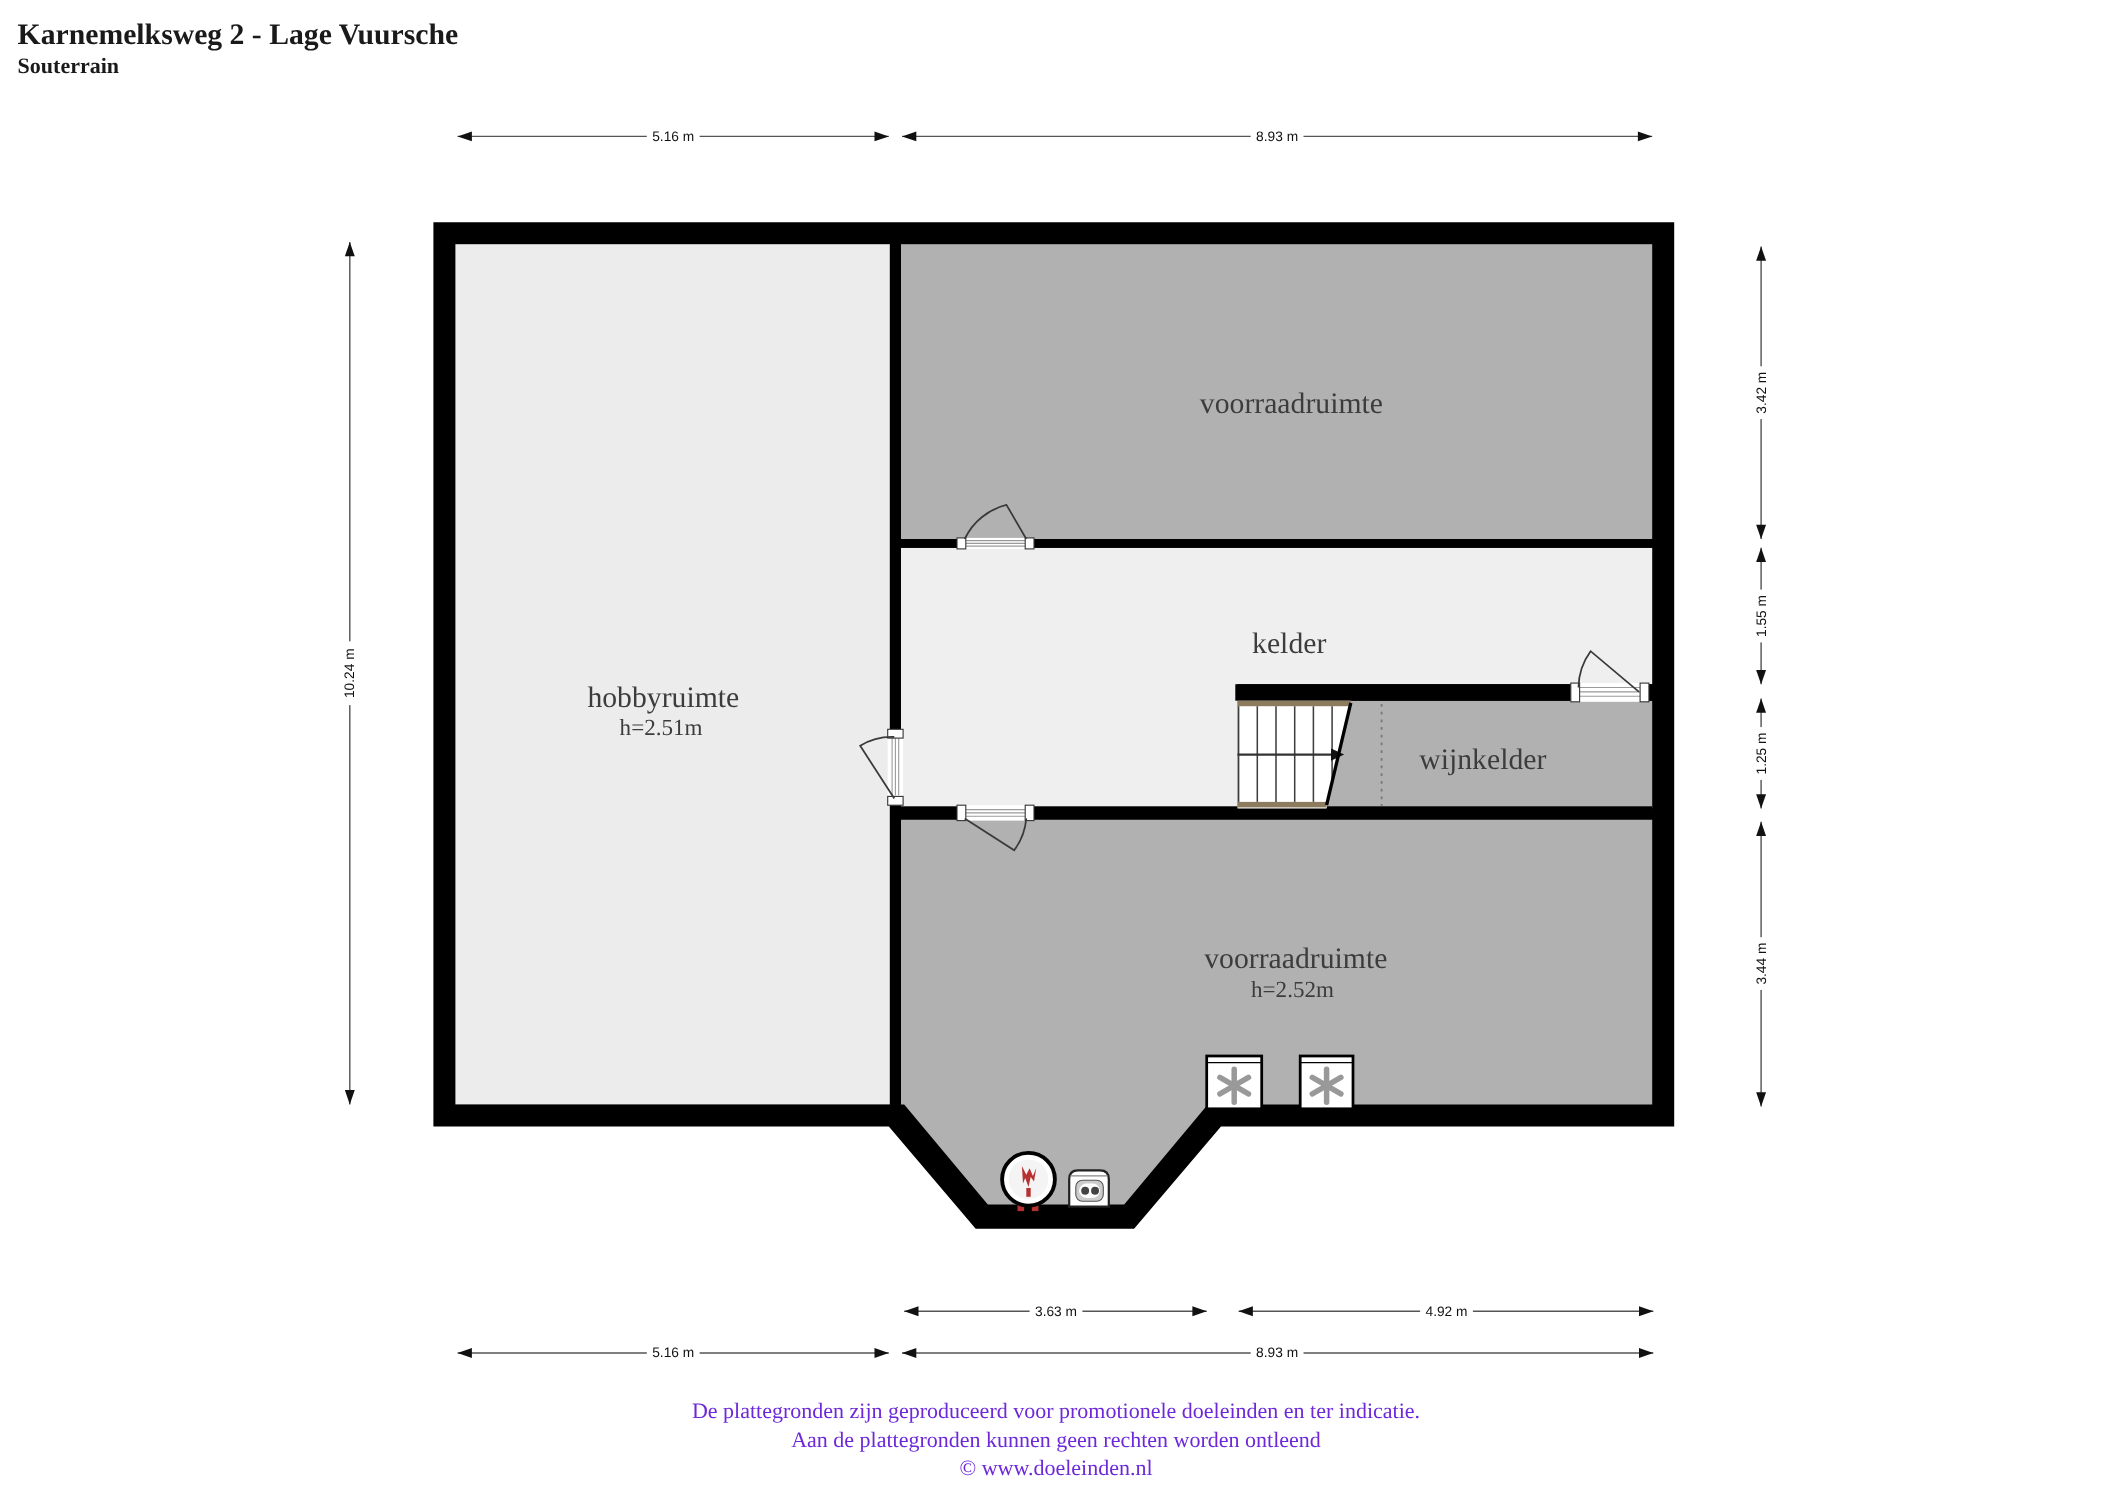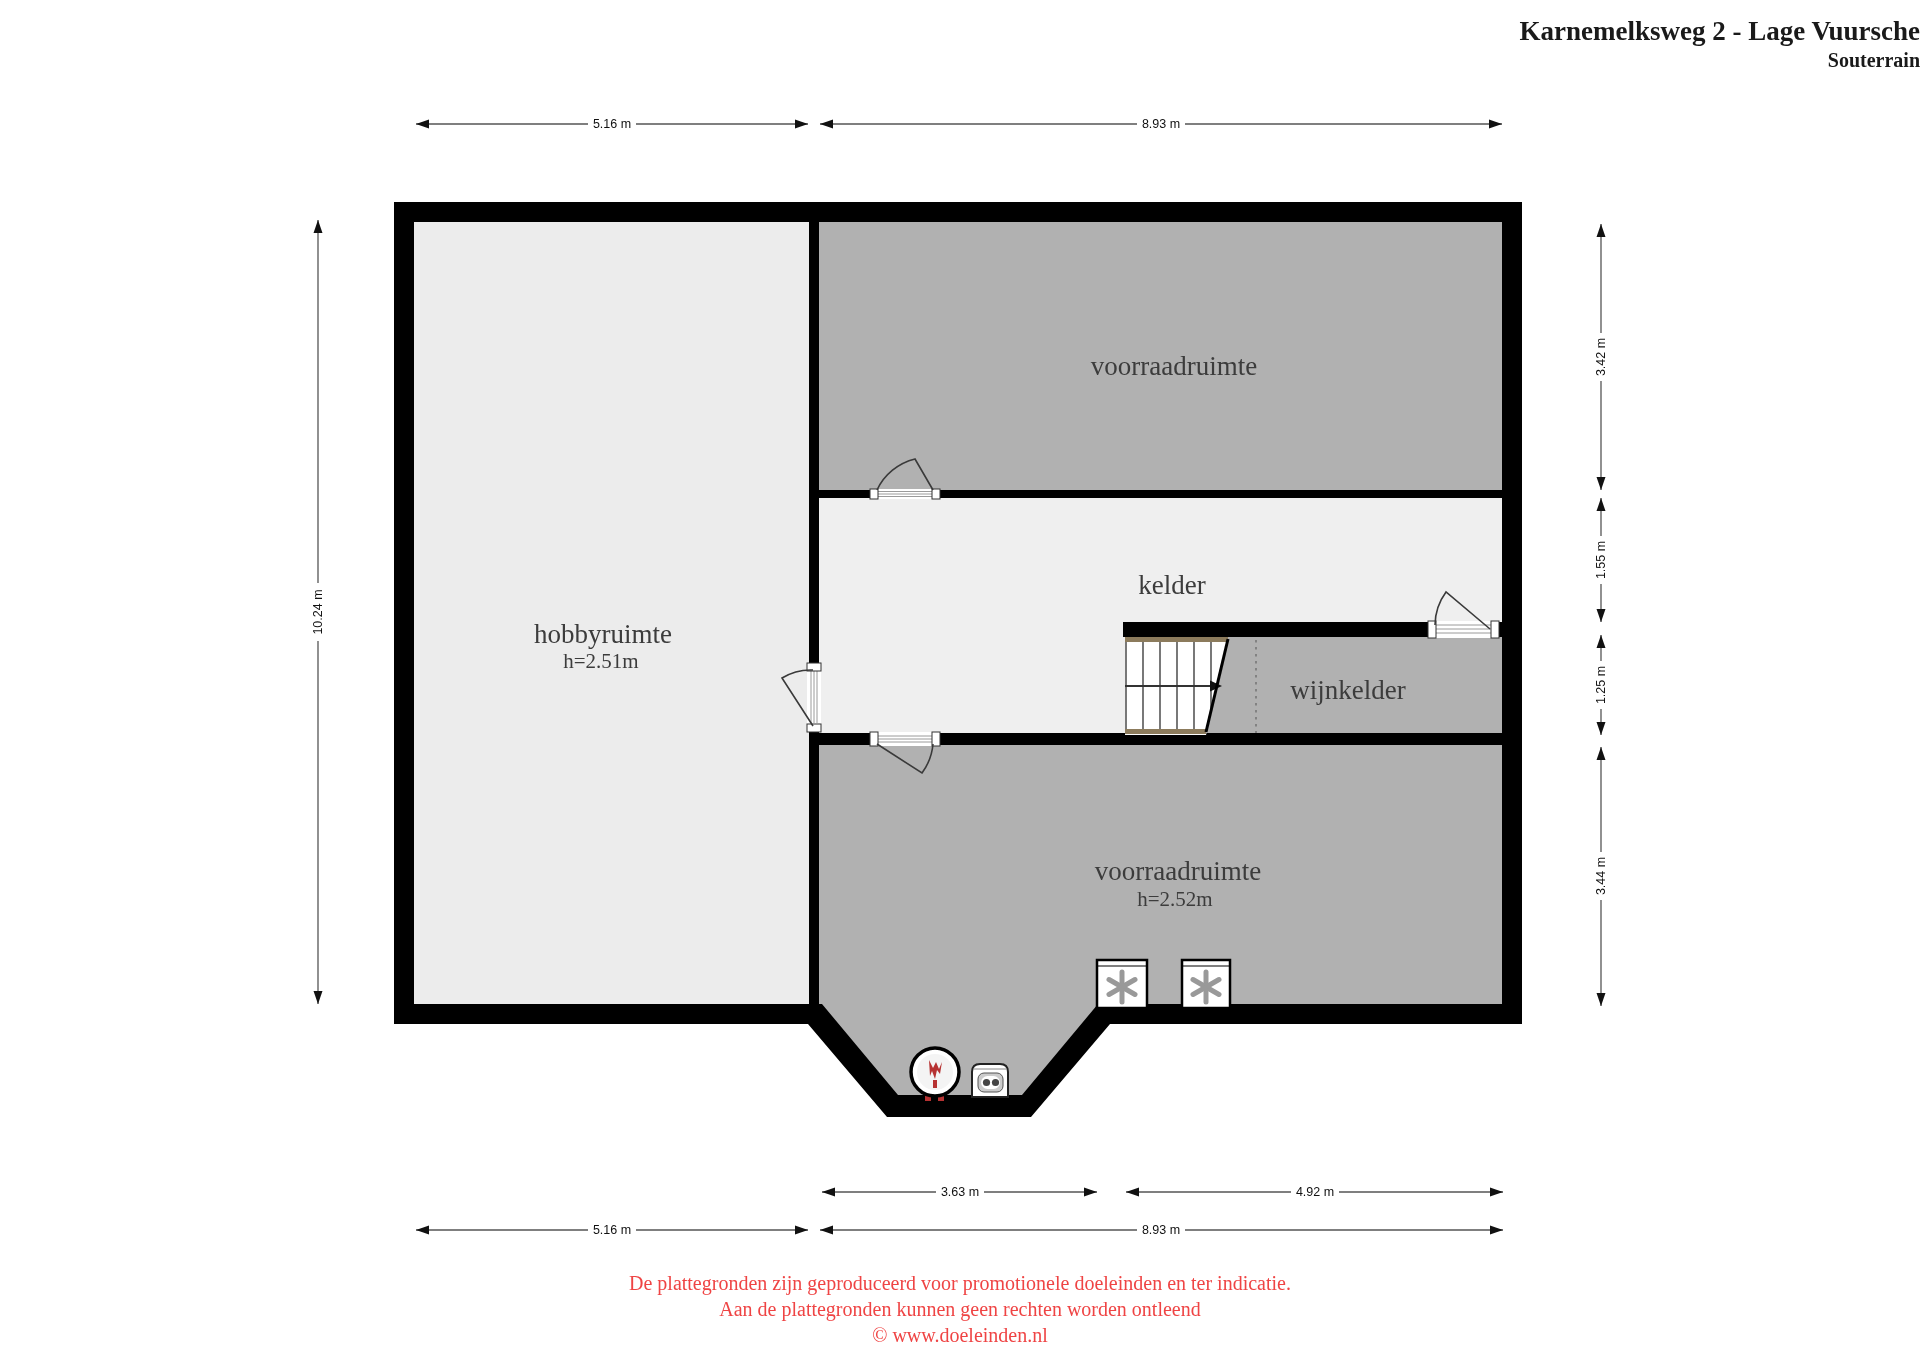--- a/index.html
+++ b/index.html
@@ -1,22 +1,22 @@
 <!DOCTYPE html>
 <html><head>
 <meta charset="utf-8">
 <style>
   html,body{margin:0;padding:0;background:#ffffff;}
   #page{position:relative;width:1920px;height:1358px;background:#ffffff;overflow:hidden;
         font-family:"Liberation Serif","DejaVu Serif",serif;}
-  #title-block{position:absolute;top:16px;left:0;width:100%;padding-left:26px;box-sizing:border-box;
-               text-align:right;color:#1a1a1a;}
+  #title-block{position:absolute;top:16px;left:0;width:100%;padding-left:16px;box-sizing:border-box;
+               text-align:left;color:#1a1a1a;}
   #title-block .t1{font-size:27px;font-weight:bold;line-height:30px;}
   #title-block .t2{font-size:20px;font-weight:bold;line-height:28px;}
-  #footer-block{position:absolute;top:1270px;left:0;width:100%;text-align:center;color:#ef4444;}
+  #footer-block{position:absolute;top:1270px;left:0;width:100%;text-align:center;color:#6d28d9;}
   #footer-block div{font-size:20px;line-height:26px;}
   svg text{user-select:none;}
   .room-label{font-family:"Liberation Serif","DejaVu Serif",serif;font-size:27px;fill:#3c3c3c;}
   .h-label{font-family:"Liberation Serif","DejaVu Serif",serif;font-size:21px;fill:#3c3c3c;}
   .dim-label{font-family:"Liberation Sans","DejaVu Sans",sans-serif;font-size:12.5px;fill:#111111;}
   .dimline{stroke:#555555;stroke-width:1.3;fill:none;}
   .arrow{fill:#111111;stroke:none;}
   .doorline{stroke:#3a3a3a;stroke-width:1.6;fill:none;}
   .doorframe{fill:#ffffff;stroke:#333333;stroke-width:1;}
   .doorslab{stroke:#9a9a9a;stroke-width:1;}

